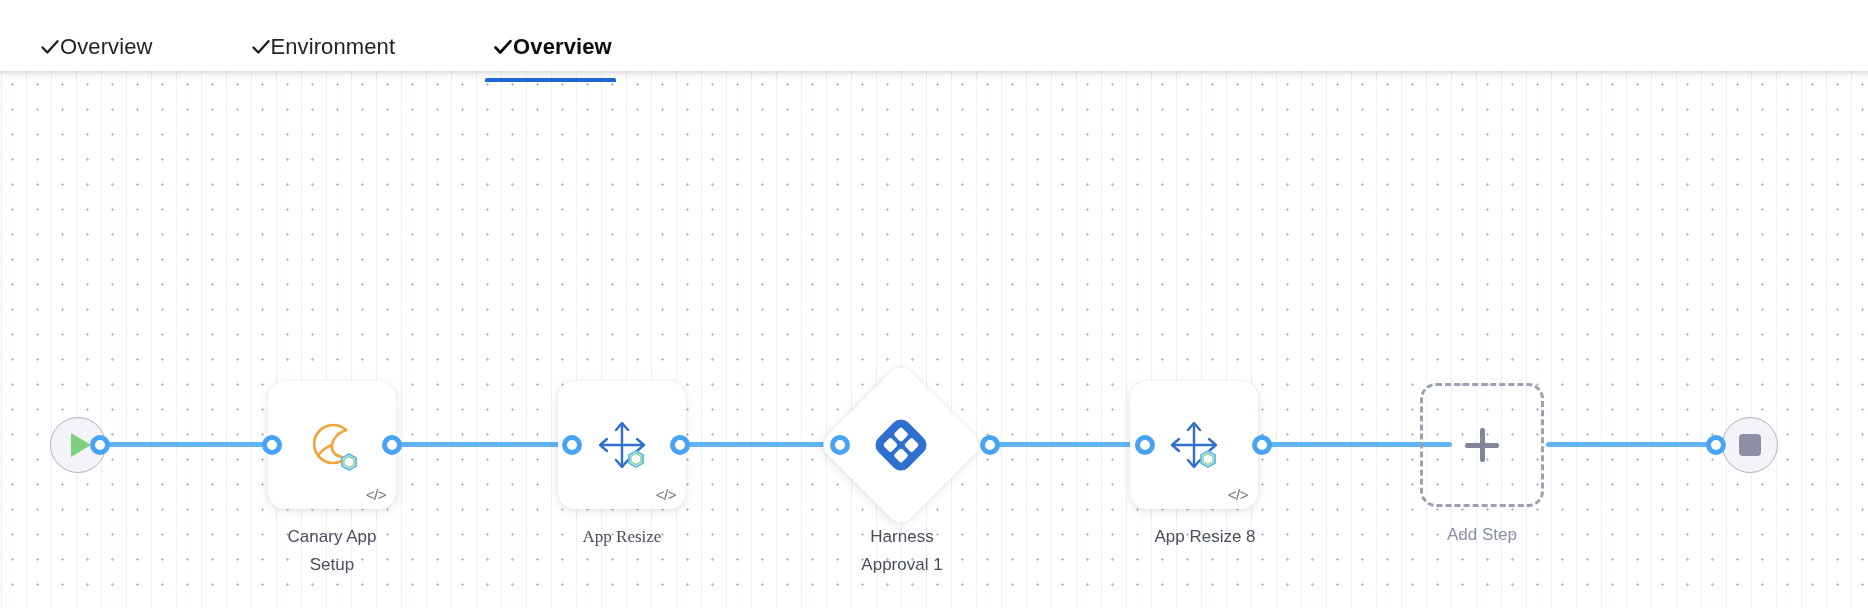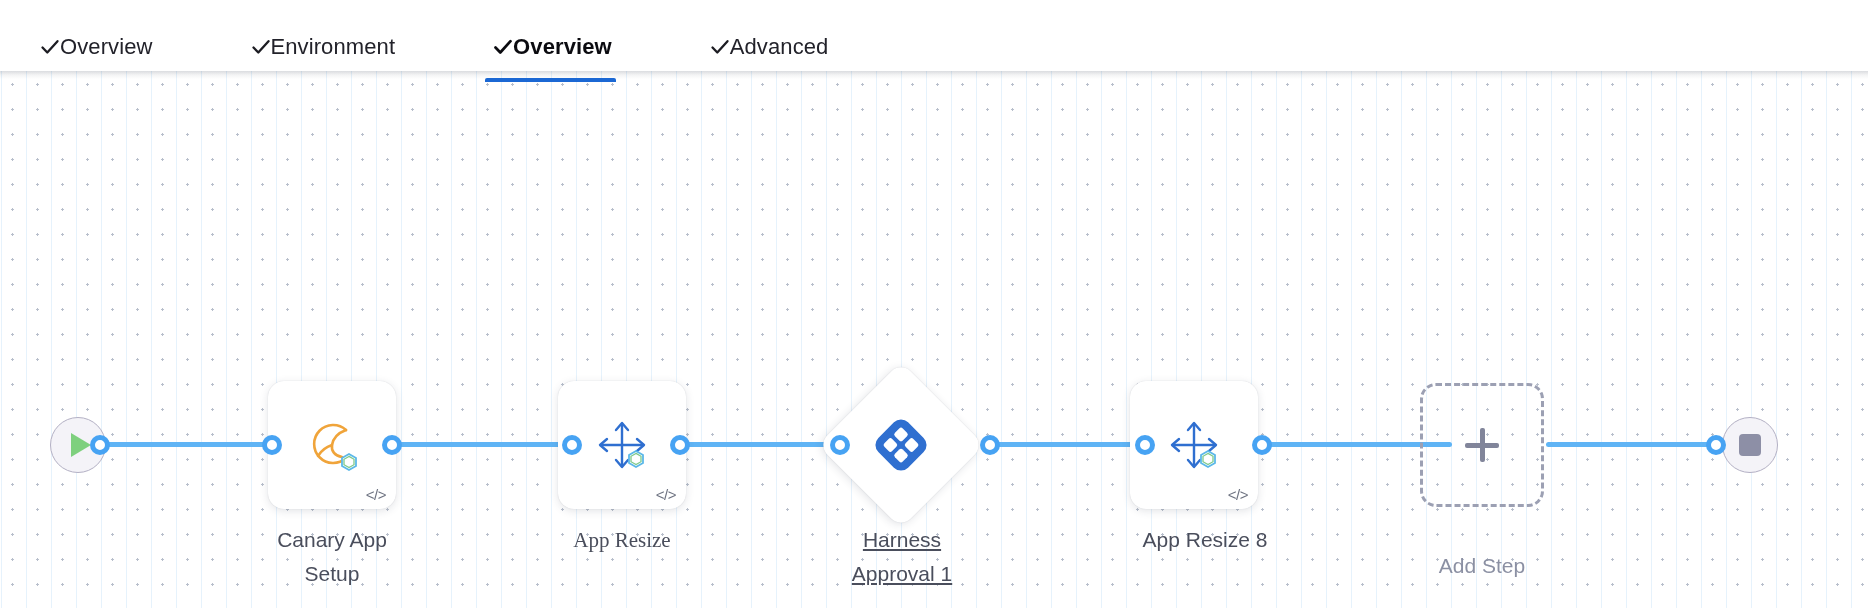--- a/index.html
+++ b/index.html
@@ -218,28 +218,28 @@
     background: #81859a;
     border-radius: 2px;
   }
   .plus-h { width: 34px; height: 5px; }
   .plus-v { width: 5px;  height: 34px; }
 
   
   .node-label {
     position: absolute;
     text-align: center;
-    font-size: 21px;
+    font-size: 17px;
     line-height: 1.62;
     color: #4a4e5c;
     z-index: 3;
     pointer-events: none;
     white-space: pre-line;
   }
-  .node-label.muted { color: #8b90a3; margin-top: 28px; }
+  .node-label.muted { color: #8b90a3; }
 
   .icon-wrap { position: relative; width: 62px; height: 62px; }
 </style>
 </head>
 <body>
 
 <div class="app">
 
   <div class="tabbar">
 
@@ -267,29 +267,20 @@
     <div class="tab active">
       <span class="tab-check">
         <svg width="20" height="20" viewBox="0 0 20 20">
           <path d="M2.5 10.5 L7.3 15.5 L17.5 4.2" fill="none" stroke="#0b0b10" stroke-width="2.7" stroke-linecap="round" stroke-linejoin="round"></path>
         </svg>
       </span>
       <span class="tab-label">Overview</span>
       <span class="tab-underline"></span>
     </div>
 
-    <div class="tab">
-      <span class="tab-check">
-        <svg width="20" height="20" viewBox="0 0 20 20">
-          <path d="M2.5 10.5 L7.3 15.5 L17.5 4.2" fill="none" stroke="#1c1c22" stroke-width="2.3" stroke-linecap="round" stroke-linejoin="round"></path>
-        </svg>
-      </span>
-      <span class="tab-label">Advanced</span>
-
-    </div>
 
   </div>
 
   <div class="canvas">
     <div class="flow">
 
       <div class="edge" style="left:100px;  width:172px;"></div>
       <div class="edge" style="left:392px;  width:180px;"></div>
       <div class="edge" style="left:680px;  width:160px;"></div>
       <div class="edge" style="left:990px;  width:155px;"></div>
@@ -353,21 +344,21 @@
           <g transform="rotate(45 31 31)">
             <rect x="10" y="10" width="42" height="42" rx="10" fill="#2f6fd0"></rect>
             <rect x="18" y="18" width="11" height="11" rx="2.5" fill="#ffffff"></rect>
             <rect x="33" y="18" width="11" height="11" rx="2.5" fill="#ffffff"></rect>
             <rect x="18" y="33" width="11" height="11" rx="2.5" fill="#ffffff"></rect>
             <rect x="33" y="33" width="11" height="11" rx="2.5" fill="#ffffff"></rect>
           </g>
         </svg>
       </span>
       <div class="dot" style="left:980px;"></div>
-      <div class="node-label" style="left:812px; top:452px; width:180px;text-decoration:underline;">Harness
+      <div class="node-label" style="left:812px; top:452px; width:180px;">Harness
 Approval 1</div>
 
       <div class="dot" style="left:1135px;"></div>
       <div class="step-card" style="left:1130px;">
         <span class="icon-wrap">
           <svg width="62" height="62" viewBox="0 0 62 62">
             <g stroke="#2f6fd0" stroke-width="2.4" stroke-linecap="round" stroke-linejoin="round" fill="none">
               <line x1="31" y1="10" x2="31" y2="52"></line>
               <line x1="10" y1="31" x2="52" y2="31"></line>
               <polyline points="25,16 31,9 37,16"></polyline>

